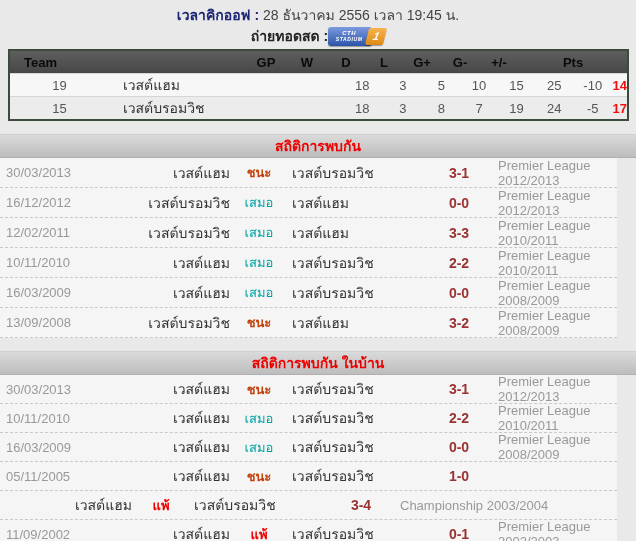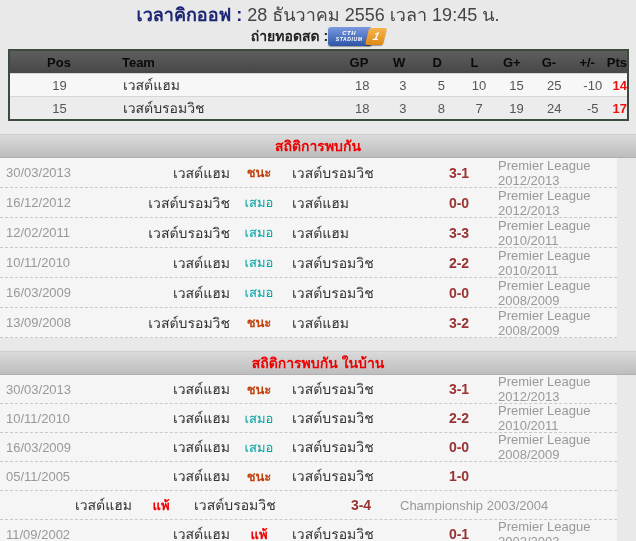--- a/index.html
+++ b/index.html
@@ -6,21 +6,21 @@
   html,body { width:636px; }
   body {
     font-family: "Liberation Sans", "DejaVu Sans", sans-serif;
     background:#e9e9e9;
     width:636px; height:541px;
     overflow:hidden;
     position:relative;
   }
   
   .topinfo { padding-top:6px; text-align:center; }
-  .kickoff-line { font-size:18px; line-height:18px; }
+  .kickoff-line { font-size:14px; line-height:18px; }
   .kick-label { color:#1c2674; font-weight:bold; }
   .kick-value { color:#444; }
   .broadcast-line { font-size:14px; line-height:22px; margin-top:1px;
     display:flex; align-items:center; justify-content:center; }
   .bc-label { color:#222; font-weight:bold; }
   
   .badge { display:inline-flex; align-items:center; position:relative; }
   .badge-main {
     display:inline-flex; flex-direction:column; align-items:center; justify-content:center;
     background:linear-gradient(#7c9ade,#2c55a8);
@@ -96,21 +96,20 @@
         <span class="badge-cth">CTH</span>
         <span class="badge-stadium">STADIUM</span>
       </span>
       <span class="badge-one">1</span>
     </span>
   </div>
 </div>
 
 <div class="standings">
   <div class="st-row st-head">
-      <div class="cell c0">Pos</div>
       <div class="cell c1">Team</div>
       <div class="cell c2">GP</div>
       <div class="cell c3">W</div>
       <div class="cell c4">D</div>
       <div class="cell c5">L</div>
       <div class="cell c6">G+</div>
       <div class="cell c7">G-</div>
       <div class="cell c8">+/-</div>
       <div class="cell c9">Pts</div>
     </div>

